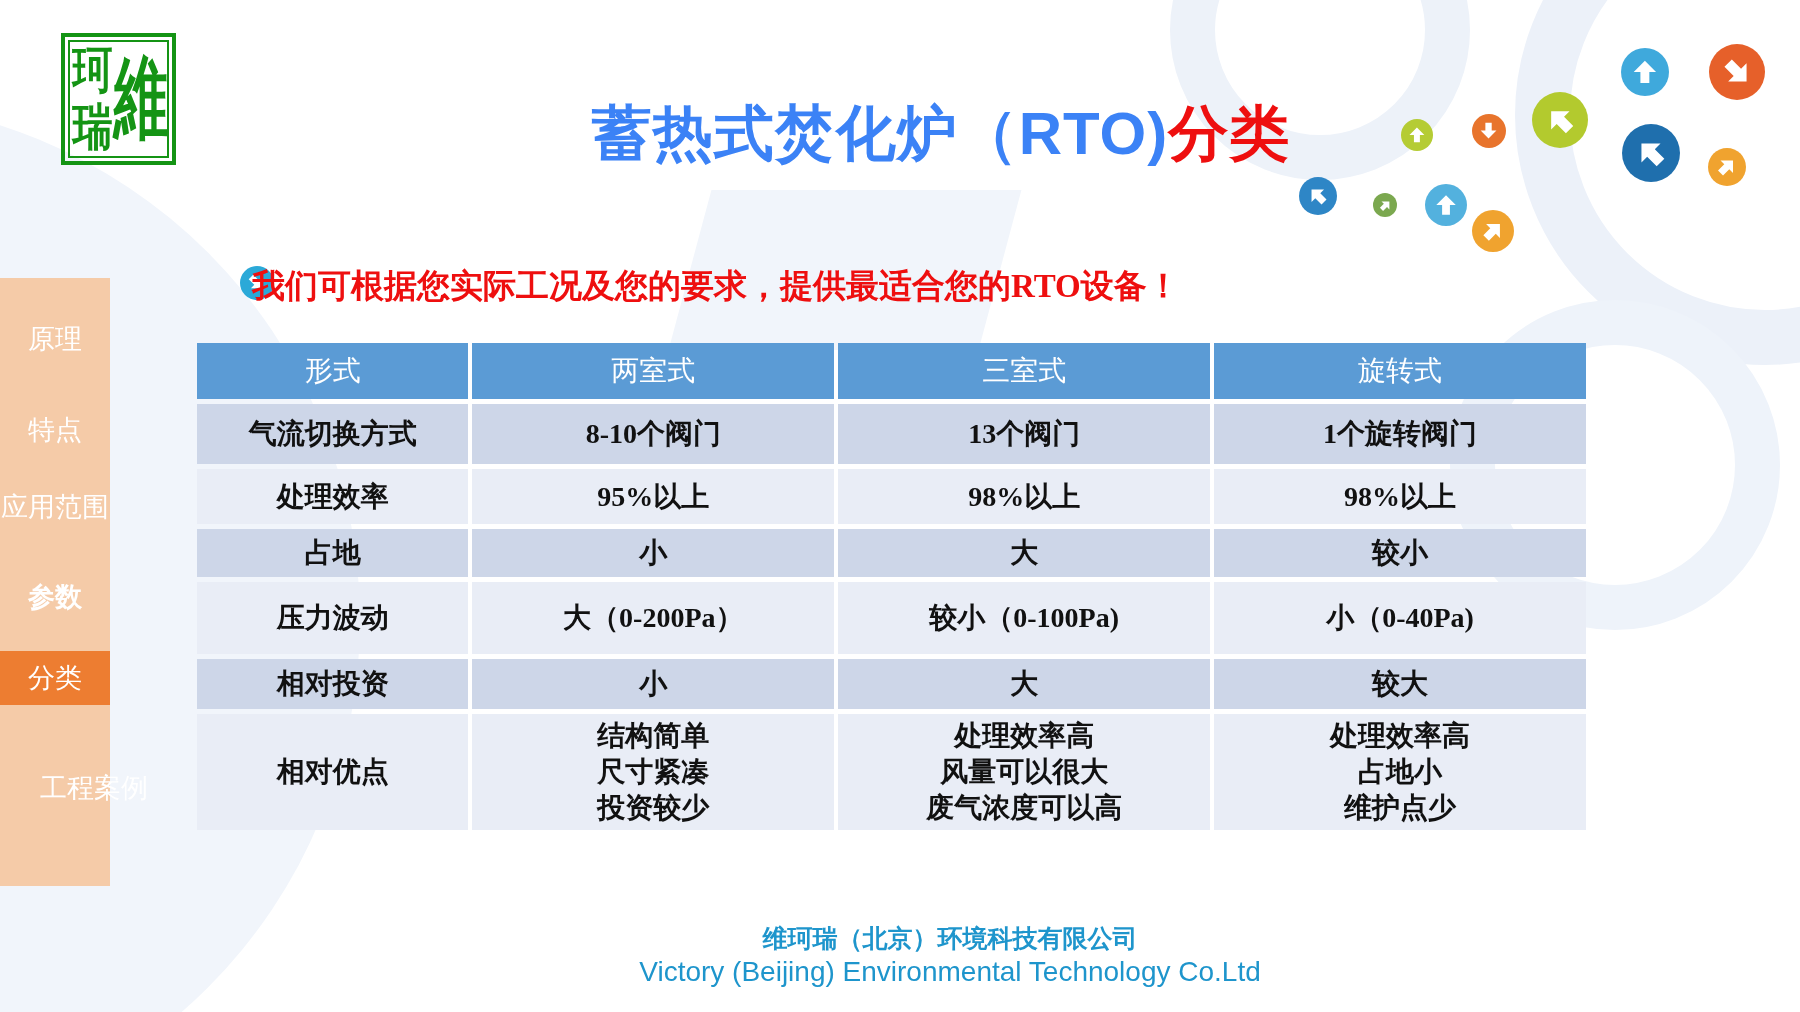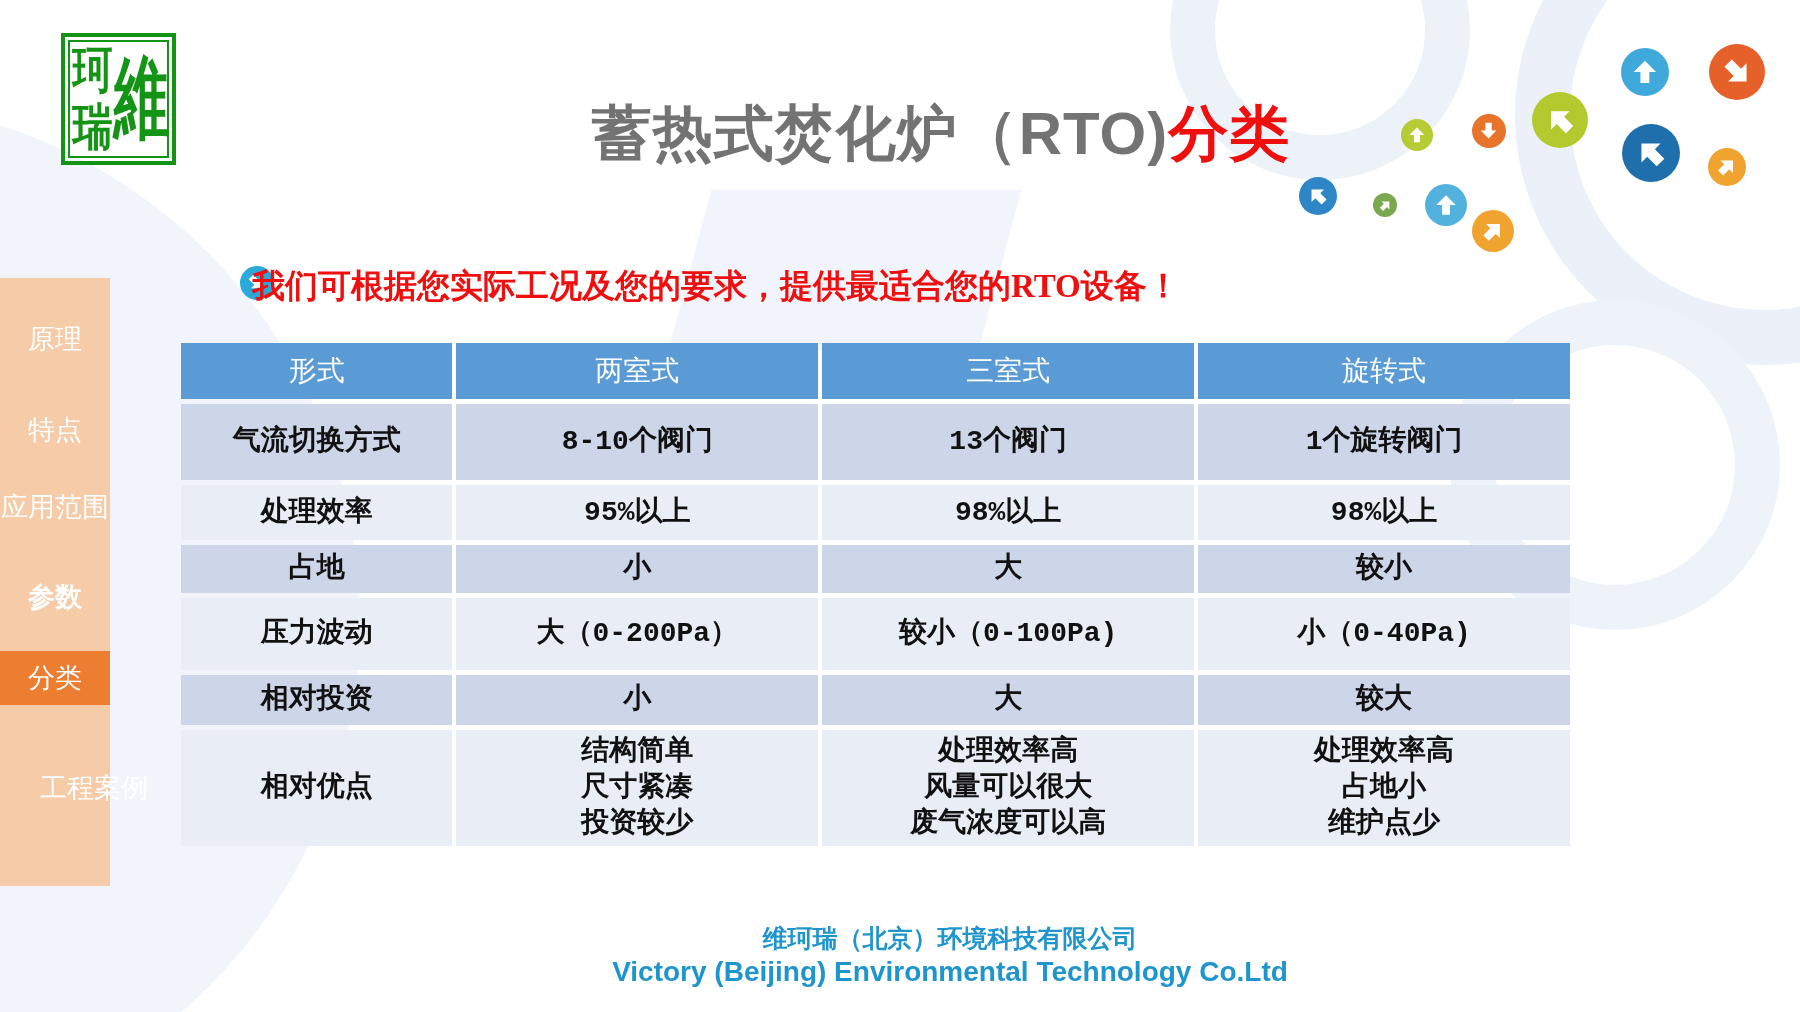--- a/index.html
+++ b/index.html
@@ -20,48 +20,48 @@
     border:4px solid #149414;box-sizing:border-box;padding:3px;}
   .logo-inner{width:100%;height:100%;border:2px solid #149414;box-sizing:border-box;
     display:flex;flex-direction:row-reverse;align-items:stretch;color:#149414;
     font-family:"Liberation Serif","DejaVu Serif",serif;font-weight:700;}
   .logo-left{flex:1;display:flex;align-items:center;justify-content:center;font-size:52px;transform:scale(1.05,1.75);}
   .logo-right{flex:1;display:flex;flex-direction:column;}
   .logo-right div{flex:1;display:flex;align-items:center;justify-content:center;font-size:40px;transform:scaleY(1.25);}
   
   .title{position:absolute;z-index:2;left:941px;top:94px;transform:translateX(-50%);
     white-space:nowrap;font-size:60px;font-weight:800;letter-spacing:1px;}
-  .title .t-blue{color:#737373;text-align:center;}
+  .title .t-blue{color:#3b82f6;text-align:center;}
   .title .t-red{color:#EE0F0F;}
   
   .subtitle-row{position:absolute;z-index:2;left:240px;top:264px;display:flex;align-items:center;}
   .subtitle-text{margin-left:12px;font-family:"Liberation Serif","DejaVu Serif",serif;
     font-weight:700;font-size:33px;color:#EE0F0F;white-space:nowrap;}
   
   .ball{position:absolute;z-index:1;border-radius:50%;display:flex;align-items:center;justify-content:center;}
   .ball svg{width:62%;height:62%;display:block;}
   
   .sidebar{position:absolute;z-index:2;left:0;top:278px;width:110px;height:608px;background:#F5CBA8;}
   .side-item{position:absolute;left:0;width:110px;height:40px;line-height:40px;text-align:center;
     color:#ffffff;font-size:27px;font-family:"Liberation Serif","DejaVu Serif",serif;cursor:pointer;white-space:nowrap;}
   .side-item.active{height:54px;line-height:54px;background:#ED7D31;font-weight:400;}
   
-  table.rto{position:absolute;z-index:2;left:177px;top:338px;width:1397px;
+  table.rto{position:absolute;z-index:2;left:193px;top:338px;width:1397px;
     border-collapse:separate;border-spacing:4px 5px;table-layout:fixed;
-    font-family:Liberation Mono, monospace;}
+    font-family:Liberation Serif, serif;}
   table.rto th{background:#5B9BD5;color:#ffffff;font-weight:400;font-size:28px;height:54px;}
   table.rto td{text-align:center;vertical-align:middle;font-size:28px;font-weight:700;color:#111111;
     white-space:pre-line;line-height:1.28;}
   table.rto tr.dark td{background:#CDD6E8;}
   table.rto tr.light td{background:#E9EDF6;}
   
   .footer{position:absolute;z-index:2;left:950px;top:922px;transform:translateX(-50%);
     text-align:center;color:#1E95CC;white-space:nowrap;}
   .footer .f1{font-size:25px;font-weight:800;line-height:33px;}
-  .footer .f2{font-size:28px;font-weight:700;line-height:34px;}
+  .footer .f2{font-size:28px;font-weight:400;line-height:34px;}
 </style>
 </head>
 <body>
 
 <div class="decor bigcircle"></div>
 <div class="decor ring1"></div>
 <div class="decor ring2"></div>
 <div class="decor ring3"></div>
 <div class="band"></div>
 
@@ -102,21 +102,21 @@
   </colgroup>
   <thead id="rto-thead">
       <tr>
         <th>形式</th>
         <th>两室式</th>
         <th>三室式</th>
         <th>旋转式</th>
       </tr>
     </thead>
   <tbody id="rto-tbody">
-      <tr class="dark" style="height: 76px;">
+      <tr class="dark" style="height: 60px;">
         <td>气流切换方式</td>
         <td>8-10个阀门</td>
         <td>13个阀门</td>
         <td>1个旋转阀门</td>
       </tr>
       <tr class="light" style="height: 55px;">
         <td>处理效率</td>
         <td>95%以上</td>
         <td>98%以上</td>
         <td>98%以上</td>

